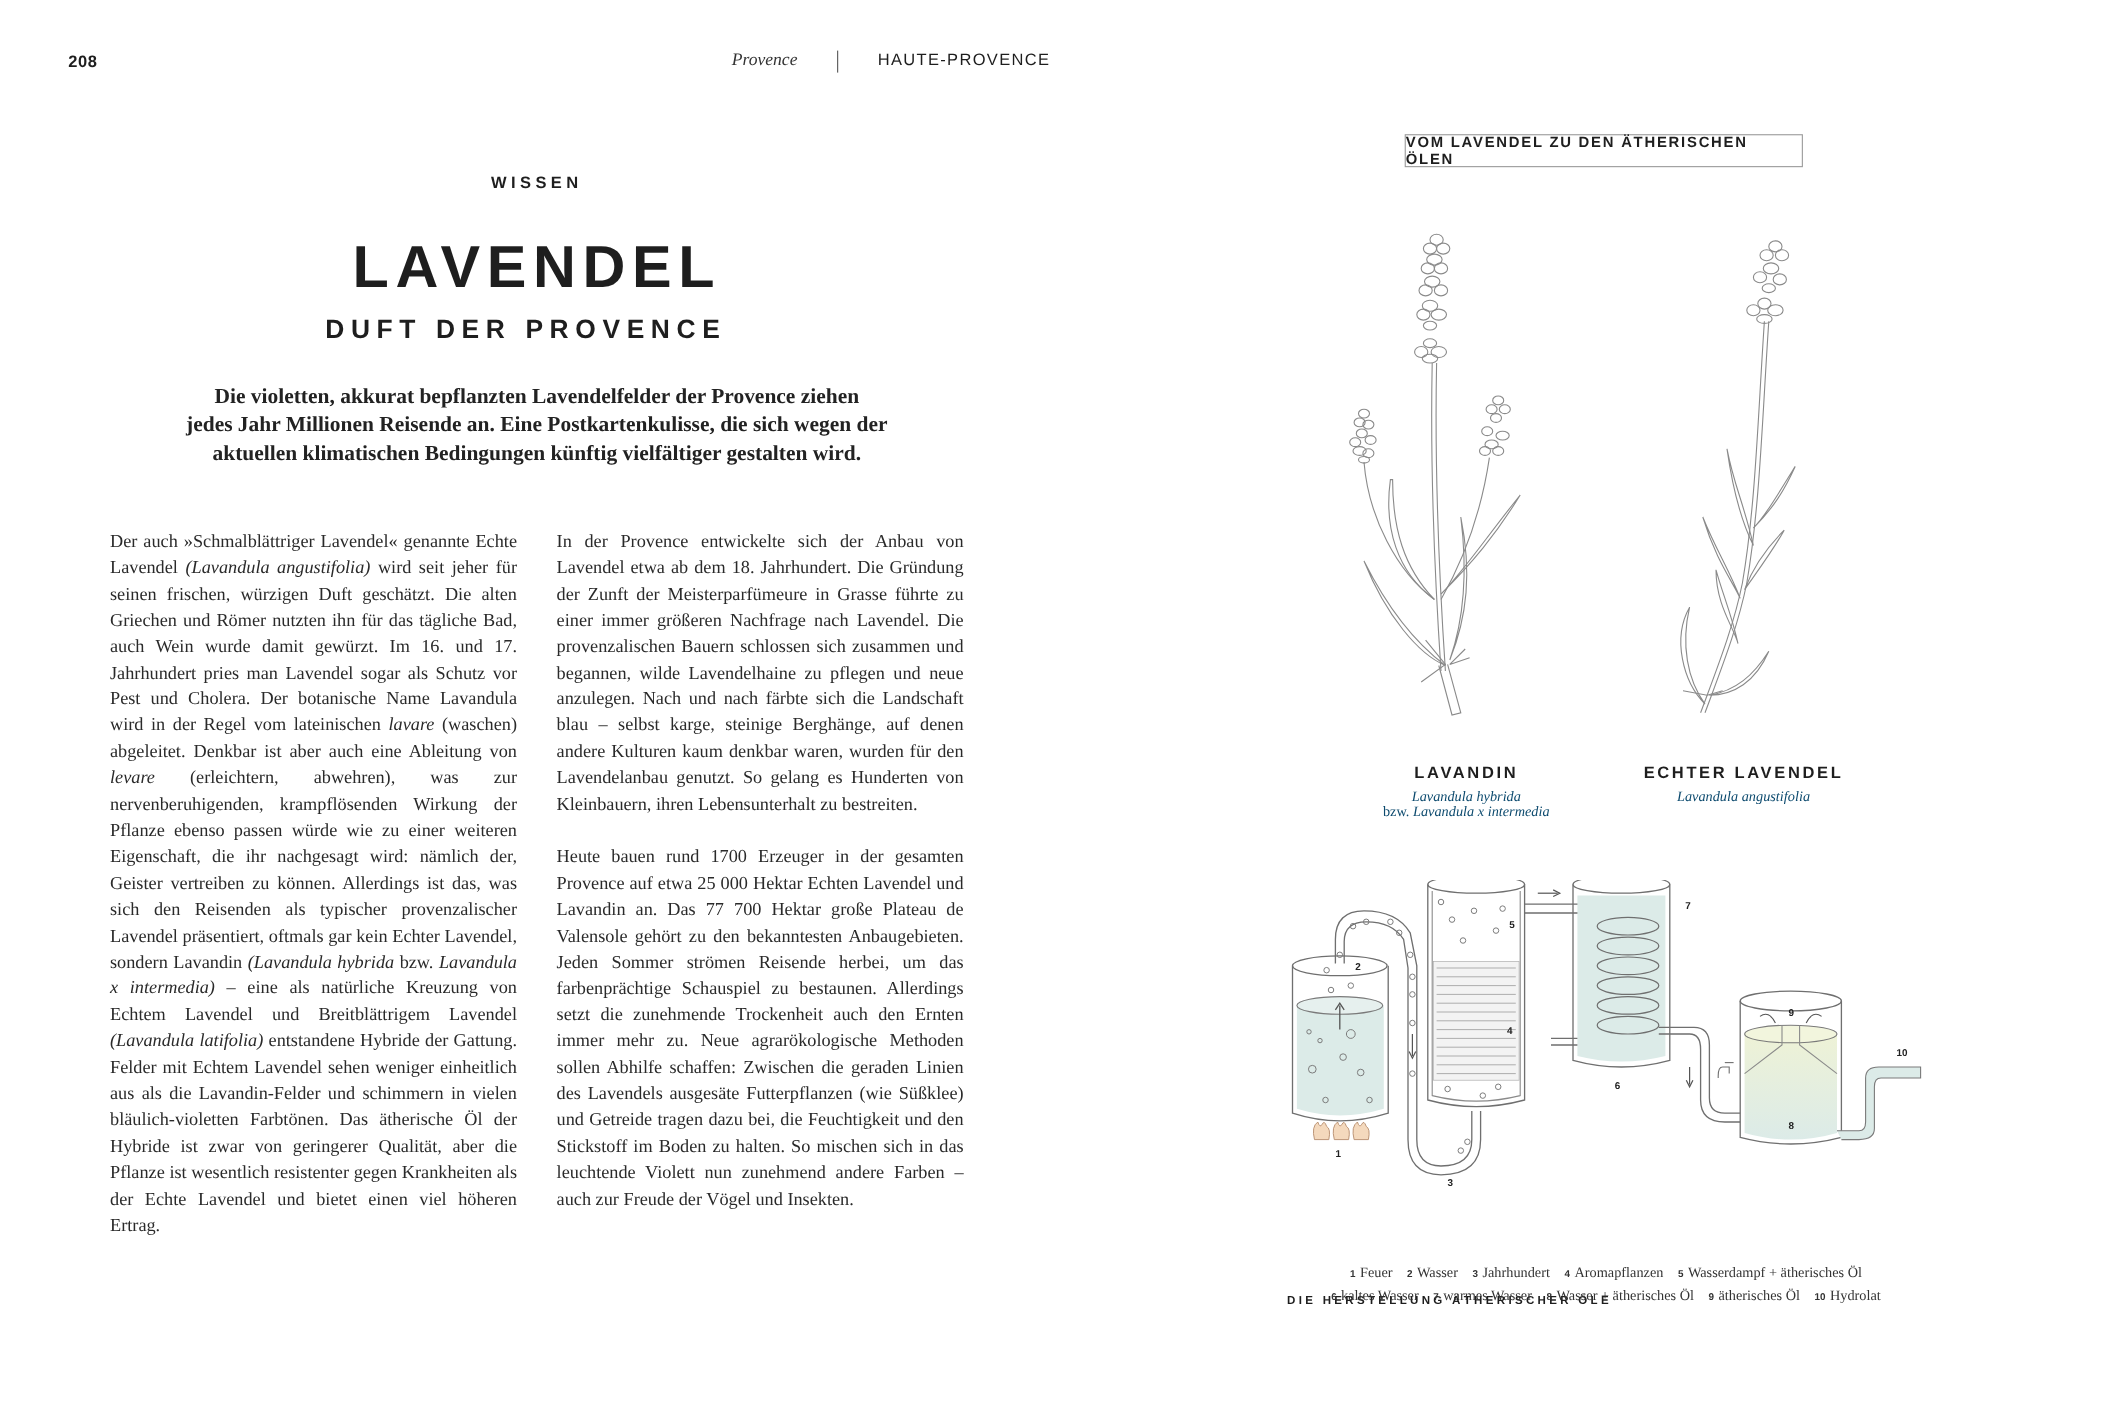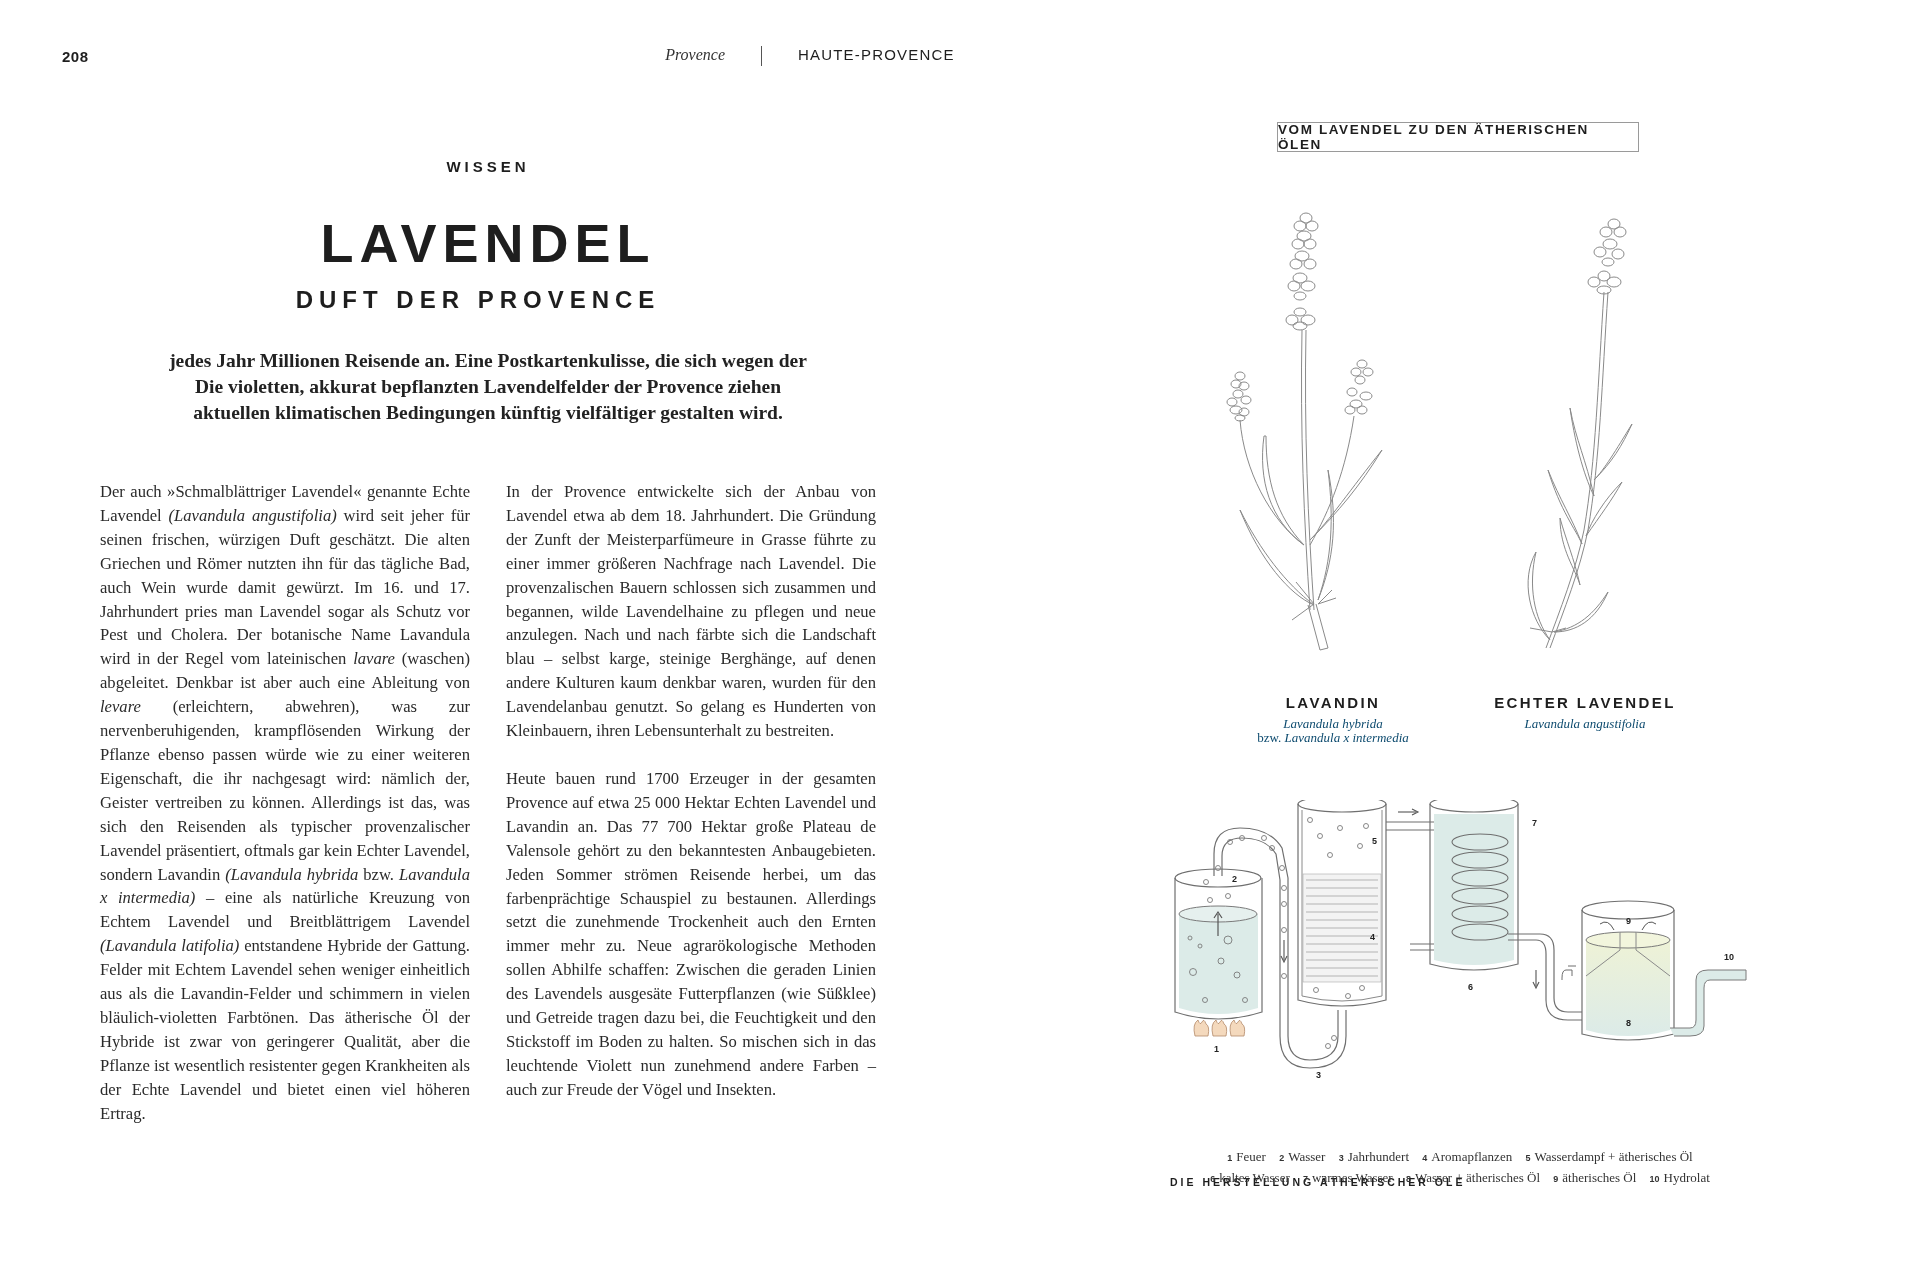--- a/index.html
+++ b/index.html
@@ -57,22 +57,22 @@
   <span class="chapter serif">Provence</span>
   <span class="sep"></span>
   <span class="section sans">HAUTE-PROVENCE</span>
 </div>
 
 <div id="kicker" class="abs sans">WISSEN</div>
 <div id="title" class="abs sans">LAVENDEL</div>
 <div id="subtitle" class="abs sans">DUFT DER PROVENCE</div>
 
 <div id="intro" class="abs serif">
+  <p>Die violetten, akkurat bepflanzten Lavendelfelder der Provence ziehen</p>
   <p>jedes Jahr Millionen Reisende an. Eine Postkartenkulisse, die sich wegen der</p>
-  <p>Die violetten, akkurat bepflanzten Lavendelfelder der Provence ziehen</p>
   <p>aktuellen klimatischen Bedingungen künftig vielfältiger gestalten wird.</p>
 </div>
 
 <div id="col-1" class="abs col serif">
   <p><span>Der auch »Schmalblättriger Lavendel« genannte Echte Lavendel </span><em>(Lavandula angustifolia)</em><span> wird seit jeher für seinen frischen, würzigen Duft geschätzt. Die alten Griechen und Römer nutzten ihn für das tägliche Bad, auch Wein wurde damit gewürzt. Im 16. und 17. Jahrhundert pries man Lavendel sogar als Schutz vor Pest und Cholera. Der botanische Name Lavandula wird in der Regel vom lateinischen </span><em>lavare</em><span> (waschen) abgeleitet. Denkbar ist aber auch eine Ableitung von </span><em>levare</em><span> (erleichtern, abwehren), was zur nervenberuhigenden, krampf­lösenden Wirkung der Pflanze ebenso passen würde wie zu einer weiteren Eigenschaft, die ihr nach­gesagt wird: nämlich der, Geister vertreiben zu können. Allerdings ist das, was sich den Reisenden als typischer provenzalischer Lavendel präsentiert, oftmals gar kein Echter Lavendel, sondern Lavan­din </span><em>(Lavandula hybrida</em><span> bzw. </span><em>Lavandula x intermedia)</em><span> – eine als natürliche Kreuzung von Echtem Lavendel und Breitblättrigem Lavendel </span><em>(Lavandula latifolia)</em><span> entstandene Hybride der Gattung. Felder mit Echtem Lavendel sehen weniger ein­heitlich aus als die Lavandin-Felder und schim­mern in vielen bläulich-violetten Farbtönen. Das ätherische Öl der Hybride ist zwar von geringerer Qualität, aber die Pflanze ist wesentlich resistenter gegen Krankheiten als der Echte Lavendel und bie­tet einen viel höheren Ertrag.</span></p>
 </div>
 
 <div id="col-2" class="abs col serif">
   <p>In der Provence entwickelte sich der Anbau von Lavendel etwa ab dem 18. Jahrhundert. Die Grün­dung der Zunft der Meisterparfümeure in Grasse führte zu einer immer größeren Nachfrage nach Lavendel. Die provenzalischen Bauern schlossen sich zusammen und begannen, wilde Lavendel­haine zu pflegen und neue anzulegen. Nach und nach färbte sich die Landschaft blau – selbst karge, steinige Berghänge, auf denen andere Kulturen kaum denkbar waren, wurden für den Lavendel­anbau genutzt. So gelang es Hunderten von Klein­bauern, ihren Lebensunterhalt zu bestreiten.</p>
   <p>Heute bauen rund 1700 Erzeuger in der gesamten Provence auf etwa 25 000 Hektar Echten Laven­del und Lavandin an. Das 77 700 Hektar große Plateau de Valensole gehört zu den bekanntes­ten Anbaugebieten. Jeden Sommer strömen Rei­sende herbei, um das farbenprächtige Schauspiel zu bestaunen. Allerdings setzt die zunehmende Tro­ckenheit auch den Ernten immer mehr zu. Neue agrarökologische Methoden sollen Abhilfe schaffen: Zwischen die geraden Linien des Lavendels aus­gesäte Futterpflanzen (wie Süßklee) und Getreide tragen dazu bei, die Feuchtigkeit und den Stickstoff im Boden zu halten. So mischen sich in das leuch­tende Violett nun zunehmend andere Farben – auch zur Freude der Vögel und Insekten.</p>

